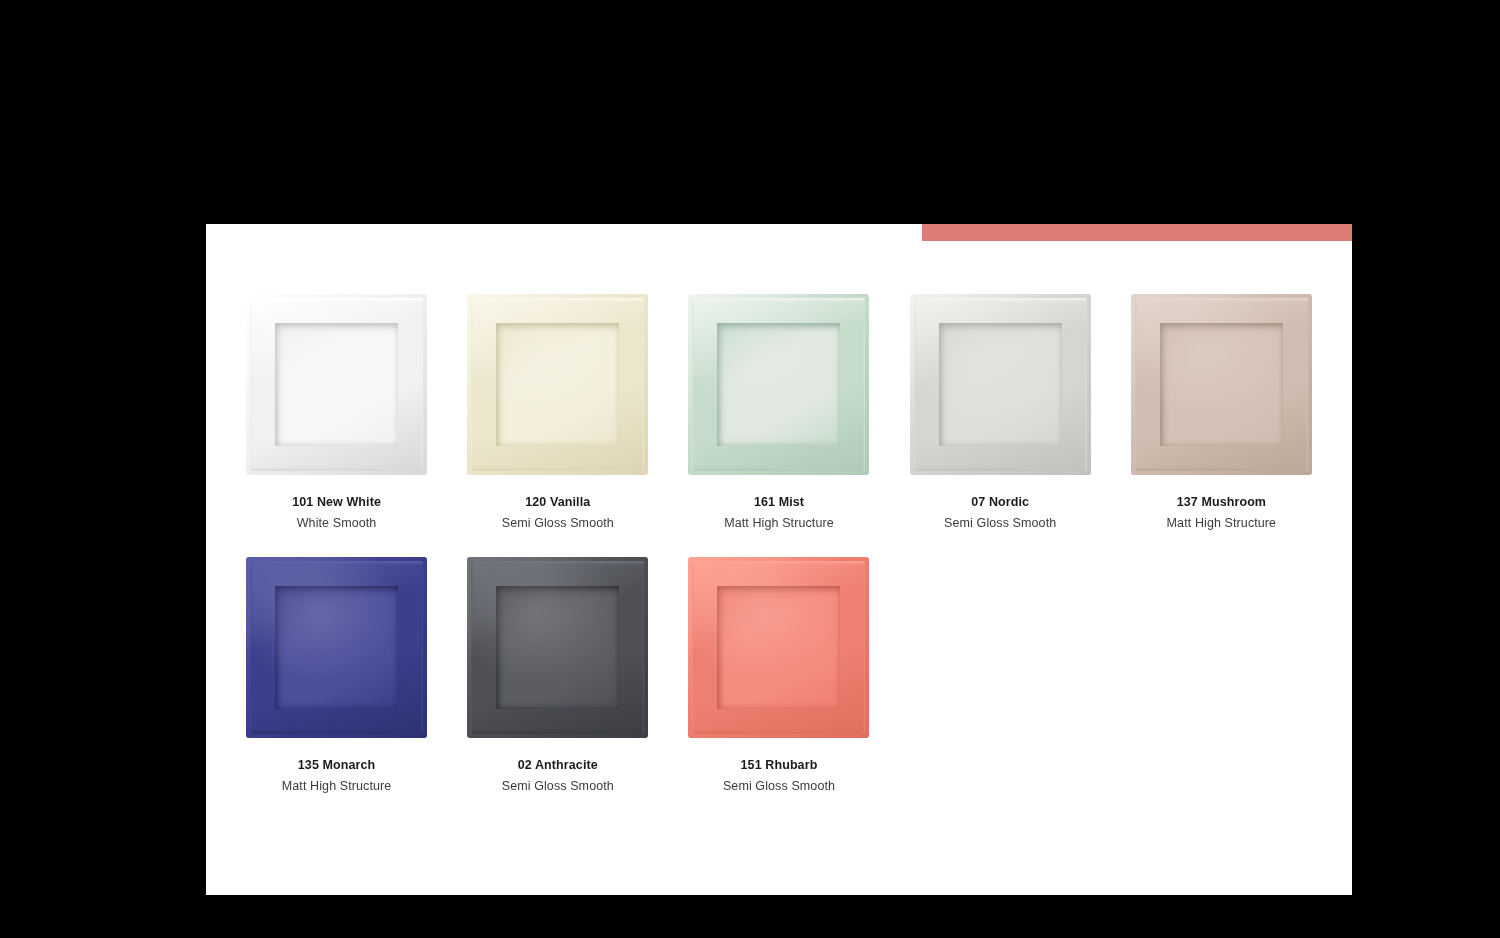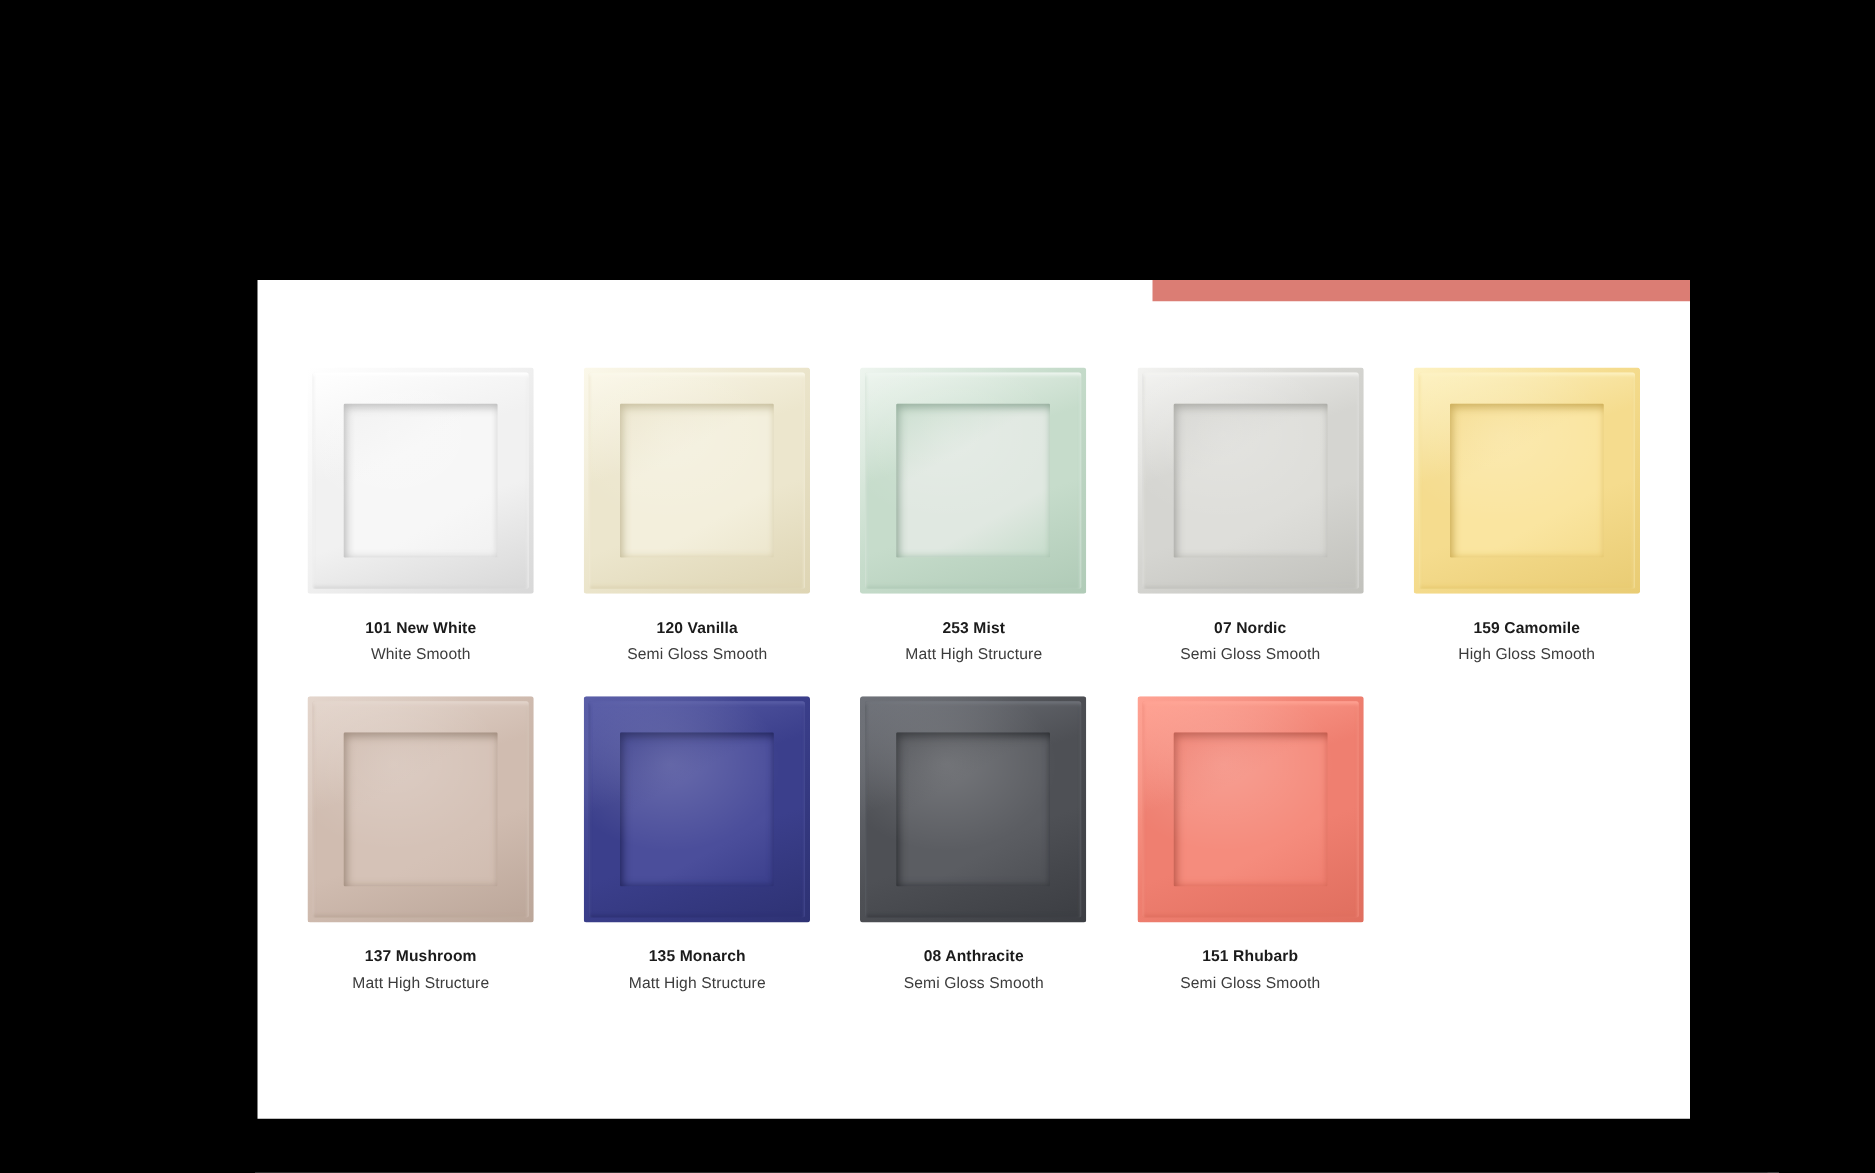--- a/index.html
+++ b/index.html
@@ -175,52 +175,39 @@
         </div>
         <div class="swatch-cell">
           <div class="tile">
             <div class="rim" style="background: linear-gradient(135deg, rgb(238, 245, 239) 0%, rgb(198, 220, 203) 45%, rgb(176, 203, 183) 100%);"></div>
             <div class="bevel" style="background: linear-gradient(160deg, rgb(238, 245, 239) 0%, rgb(198, 220, 203) 38%, rgb(198, 220, 203) 62%, rgb(176, 203, 183) 100%); box-shadow: rgb(238, 245, 239) 0px 2px 3px inset, rgb(176, 203, 183) 0px -2px 3px inset;"></div>
             <div class="panel" style="background: linear-gradient(150deg, rgb(198, 220, 203) 0%, rgb(224, 232, 225) 35%, rgb(224, 232, 225) 70%, rgb(198, 220, 203) 100%);"></div>
             <div class="panel-shadow" style="box-shadow: rgb(142, 168, 150) 3px 4px 7px -1px inset, rgb(176, 203, 183) -2px -3px 6px -2px inset;"></div>
             <div class="sheen" style="background: radial-gradient(70% 55% at 38% 30%, rgba(255, 255, 255, 0.16) 0%, rgba(255, 255, 255, 0) 70%);"></div>
           </div>
           <div class="caption">
-            <div class="name">253 Mist</div>
+            <div class="name">161 Mist</div>
             <div class="finish">Matt High Structure</div>
           </div>
         </div>
         <div class="swatch-cell">
           <div class="tile">
             <div class="rim" style="background: linear-gradient(135deg, rgb(243, 243, 241) 0%, rgb(213, 213, 209) 45%, rgb(194, 194, 189) 100%);"></div>
             <div class="bevel" style="background: linear-gradient(160deg, rgb(243, 243, 241) 0%, rgb(213, 213, 209) 38%, rgb(213, 213, 209) 62%, rgb(194, 194, 189) 100%); box-shadow: rgb(243, 243, 241) 0px 2px 3px inset, rgb(194, 194, 189) 0px -2px 3px inset;"></div>
             <div class="panel" style="background: linear-gradient(150deg, rgb(213, 213, 209) 0%, rgb(222, 222, 218) 35%, rgb(222, 222, 218) 70%, rgb(213, 213, 209) 100%);"></div>
             <div class="panel-shadow" style="box-shadow: rgb(164, 164, 159) 3px 4px 7px -1px inset, rgb(194, 194, 189) -2px -3px 6px -2px inset;"></div>
             <div class="sheen" style="background: radial-gradient(70% 55% at 38% 30%, rgba(255, 255, 255, 0.16) 0%, rgba(255, 255, 255, 0) 70%);"></div>
           </div>
           <div class="caption">
             <div class="name">07 Nordic</div>
             <div class="finish">Semi Gloss Smooth</div>
           </div>
         </div>
         <div class="swatch-cell">
           <div class="tile">
-            <div class="rim" style="background: linear-gradient(135deg, rgb(253, 242, 195) 0%, rgb(245, 220, 142) 45%, rgb(233, 204, 116) 100%);"></div>
-            <div class="bevel" style="background: linear-gradient(160deg, rgb(253, 242, 195) 0%, rgb(245, 220, 142) 38%, rgb(245, 220, 142) 62%, rgb(233, 204, 116) 100%); box-shadow: rgb(253, 242, 195) 0px 2px 3px inset, rgb(233, 204, 116) 0px -2px 3px inset;"></div>
-            <div class="panel" style="background: linear-gradient(150deg, rgb(245, 220, 142) 0%, rgb(250, 229, 160) 35%, rgb(250, 229, 160) 70%, rgb(245, 220, 142) 100%);"></div>
-            <div class="panel-shadow" style="box-shadow: rgb(201, 169, 82) 3px 4px 7px -1px inset, rgb(233, 204, 116) -2px -3px 6px -2px inset;"></div>
-            <div class="sheen" style="background: radial-gradient(70% 55% at 38% 30%, rgba(255, 255, 255, 0.16) 0%, rgba(255, 255, 255, 0) 70%);"></div>
-          </div>
-          <div class="caption">
-            <div class="name">159 Camomile</div>
-            <div class="finish">High Gloss Smooth</div>
-          </div>
-        </div>
-        <div class="swatch-cell">
-          <div class="tile">
             <div class="rim" style="background: linear-gradient(135deg, rgb(228, 214, 205) 0%, rgb(208, 188, 176) 45%, rgb(188, 167, 154) 100%);"></div>
             <div class="bevel" style="background: linear-gradient(160deg, rgb(228, 214, 205) 0%, rgb(208, 188, 176) 38%, rgb(208, 188, 176) 62%, rgb(188, 167, 154) 100%); box-shadow: rgb(228, 214, 205) 0px 2px 3px inset, rgb(188, 167, 154) 0px -2px 3px inset;"></div>
             <div class="panel" style="background: linear-gradient(150deg, rgb(208, 188, 176) 0%, rgb(213, 194, 183) 35%, rgb(213, 194, 183) 70%, rgb(208, 188, 176) 100%);"></div>
             <div class="panel-shadow" style="box-shadow: rgb(156, 136, 121) 3px 4px 7px -1px inset, rgb(188, 167, 154) -2px -3px 6px -2px inset;"></div>
             <div class="sheen" style="background: radial-gradient(70% 55% at 38% 30%, rgba(255, 255, 255, 0.16) 0%, rgba(255, 255, 255, 0) 70%);"></div>
           </div>
           <div class="caption">
             <div class="name">137 Mushroom</div>
             <div class="finish">Matt High Structure</div>
           </div>
@@ -240,21 +227,21 @@
         </div>
         <div class="swatch-cell">
           <div class="tile">
             <div class="rim" style="background: linear-gradient(135deg, rgb(112, 115, 122) 0%, rgb(78, 80, 85) 45%, rgb(60, 62, 67) 100%);"></div>
             <div class="bevel" style="background: linear-gradient(160deg, rgb(112, 115, 122) 0%, rgb(78, 80, 85) 38%, rgb(78, 80, 85) 62%, rgb(60, 62, 67) 100%); box-shadow: rgb(112, 115, 122) 0px 2px 3px inset, rgb(60, 62, 67) 0px -2px 3px inset;"></div>
             <div class="panel" style="background: linear-gradient(150deg, rgb(78, 80, 85) 0%, rgb(91, 93, 98) 35%, rgb(91, 93, 98) 70%, rgb(78, 80, 85) 100%);"></div>
             <div class="panel-shadow" style="box-shadow: rgb(44, 46, 50) 3px 4px 7px -1px inset, rgb(60, 62, 67) -2px -3px 6px -2px inset;"></div>
             <div class="sheen" style="background: radial-gradient(70% 55% at 38% 30%, rgba(255, 255, 255, 0.16) 0%, rgba(255, 255, 255, 0) 70%);"></div>
           </div>
           <div class="caption">
-            <div class="name">08 Anthracite</div>
+            <div class="name">02 Anthracite</div>
             <div class="finish">Semi Gloss Smooth</div>
           </div>
         </div>
         <div class="swatch-cell">
           <div class="tile">
             <div class="rim" style="background: linear-gradient(135deg, rgb(255, 163, 148) 0%, rgb(239, 127, 112) 45%, rgb(224, 111, 95) 100%);"></div>
             <div class="bevel" style="background: linear-gradient(160deg, rgb(255, 163, 148) 0%, rgb(239, 127, 112) 38%, rgb(239, 127, 112) 62%, rgb(224, 111, 95) 100%); box-shadow: rgb(255, 163, 148) 0px 2px 3px inset, rgb(224, 111, 95) 0px -2px 3px inset;"></div>
             <div class="panel" style="background: linear-gradient(150deg, rgb(239, 127, 112) 0%, rgb(245, 140, 125) 35%, rgb(245, 140, 125) 70%, rgb(239, 127, 112) 100%);"></div>
             <div class="panel-shadow" style="box-shadow: rgb(184, 86, 72) 3px 4px 7px -1px inset, rgb(224, 111, 95) -2px -3px 6px -2px inset;"></div>
             <div class="sheen" style="background: radial-gradient(70% 55% at 38% 30%, rgba(255, 255, 255, 0.16) 0%, rgba(255, 255, 255, 0) 70%);"></div>

